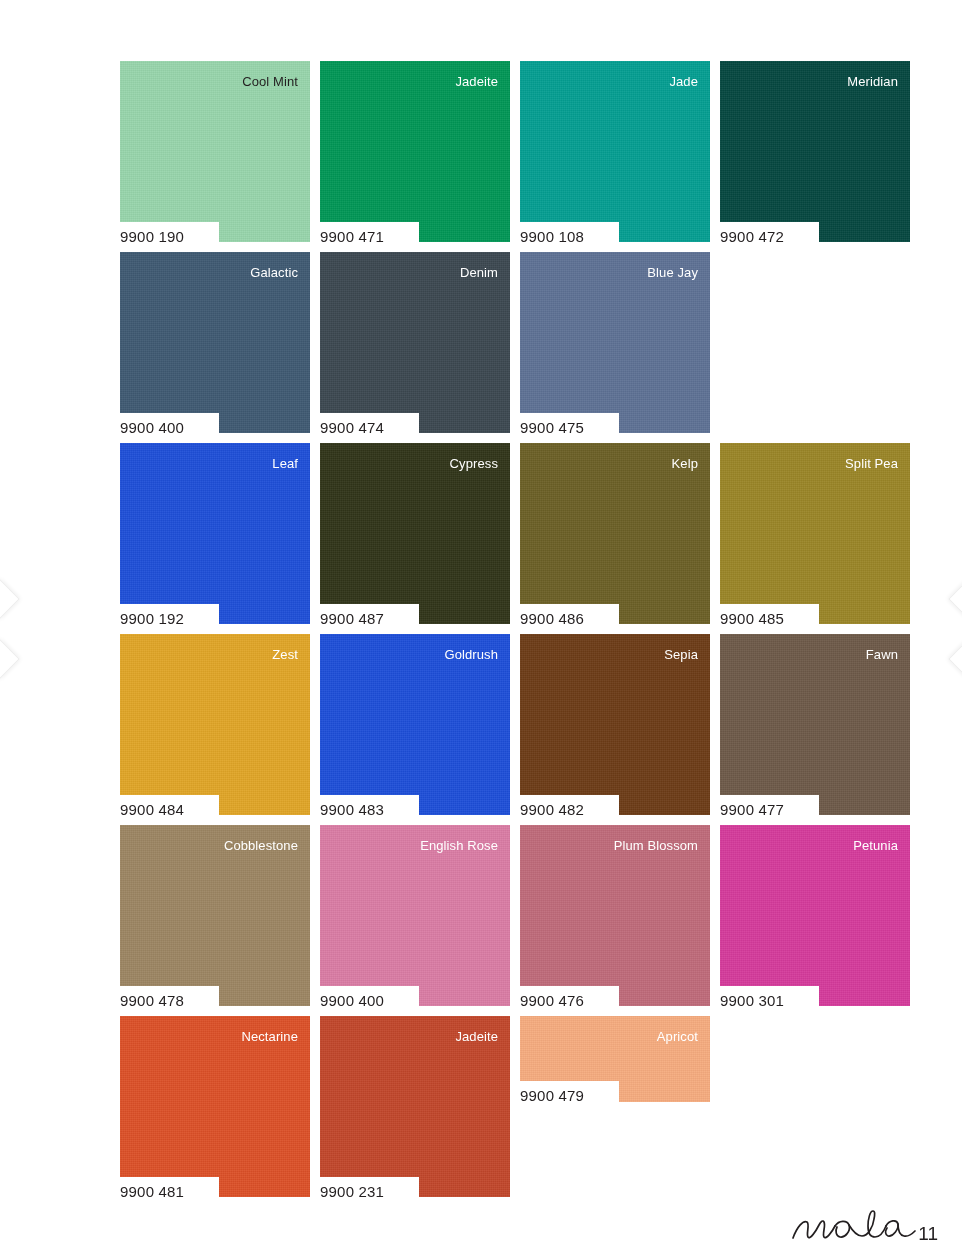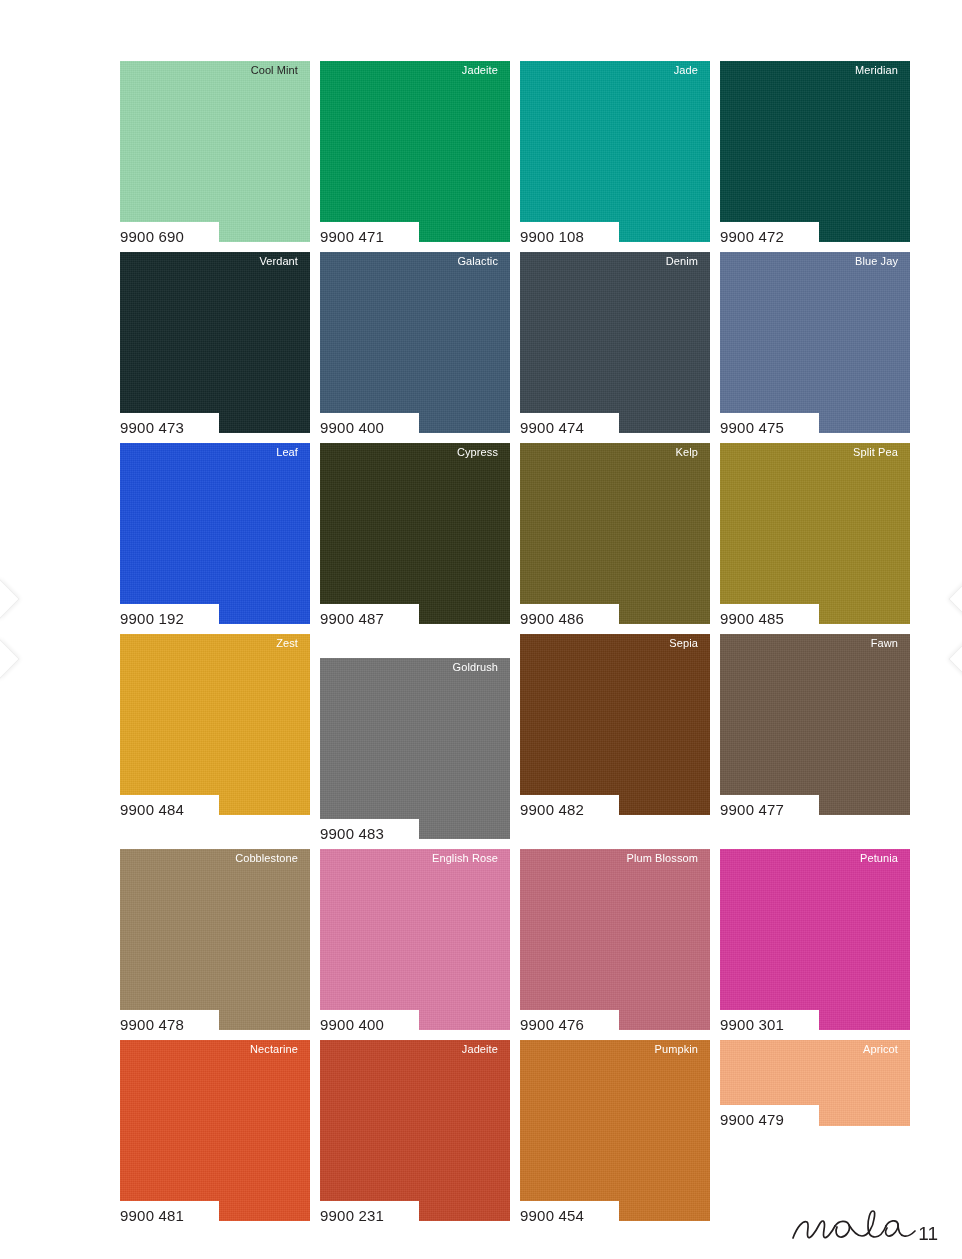--- a/index.html
+++ b/index.html
@@ -61,23 +61,23 @@
     content:"";
     position:absolute;inset:0;
     background-image:
       repeating-linear-gradient(0deg, rgba(255,255,255,0.035) 0px, rgba(255,255,255,0.035) 1px, rgba(0,0,0,0.025) 1px, rgba(0,0,0,0.025) 2px),
       repeating-linear-gradient(90deg, rgba(255,255,255,0.03) 0px, rgba(255,255,255,0.03) 1px, rgba(0,0,0,0.02) 1px, rgba(0,0,0,0.02) 2px);
     pointer-events:none;
   }
 
   .swatch-name{
     position:absolute;
-    top:4px;
+    top:14px;
     right:12px;
-    font-size:11px;
+    font-size:13px;
     line-height:1;
     letter-spacing:0.1px;
     color:#ffffff;
     white-space:nowrap;
     z-index:3;
   }
   .swatch-name.dark{color:#231f20;}
 
   
   .code-plate{
@@ -133,21 +133,21 @@
   <div class="diamond d1"></div>
   <div class="diamond d2"></div>
 </div>
 
 <div class="grid" id="grid">
     <div class="row">
       <div class="cell">
         <div class="swatch" style="background: rgb(151, 213, 171);">
           <span class="swatch-name dark">Cool Mint</span>
           <div class="code-plate">
-            <span class="code-text">9900 690</span>
+            <span class="code-text">9900 190</span>
           </div>
         </div>
       </div>
       <div class="cell">
         <div class="swatch" style="background: rgb(0, 150, 85);">
           <span class="swatch-name">Jadeite</span>
           <div class="code-plate">
             <span class="code-text">9900 471</span>
           </div>
         </div>
@@ -164,28 +164,20 @@
         <div class="swatch" style="background: rgb(4, 71, 63);">
           <span class="swatch-name">Meridian</span>
           <div class="code-plate">
             <span class="code-text">9900 472</span>
           </div>
         </div>
       </div>
     </div>
     <div class="row">
       <div class="cell">
-        <div class="swatch" style="background: rgb(21, 41, 42);">
-          <span class="swatch-name">Verdant</span>
-          <div class="code-plate">
-            <span class="code-text">9900 473</span>
-          </div>
-        </div>
-      </div>
-      <div class="cell">
         <div class="swatch" style="background: rgb(62, 89, 114);">
           <span class="swatch-name">Galactic</span>
           <div class="code-plate">
             <span class="code-text">9900 400</span>
           </div>
         </div>
       </div>
       <div class="cell">
         <div class="swatch" style="background: rgb(59, 71, 80);">
           <span class="swatch-name">Denim</span>
@@ -240,21 +232,21 @@
     <div class="row">
       <div class="cell">
         <div class="swatch" style="background: rgb(224, 165, 38);">
           <span class="swatch-name">Zest</span>
           <div class="code-plate">
             <span class="code-text">9900 484</span>
           </div>
         </div>
       </div>
       <div class="cell">
-        <div class="swatch" style="background: #737373; margin-top: 24px;">
+        <div class="swatch" style="background: #1d4ed8;">
           <span class="swatch-name">Goldrush</span>
           <div class="code-plate">
             <span class="code-text">9900 483</span>
           </div>
         </div>
       </div>
       <div class="cell">
         <div class="swatch" style="background: rgb(108, 59, 22); text-align: right;">
           <span class="swatch-name">Sepia</span>
           <div class="code-plate">
@@ -312,28 +304,20 @@
           <div class="code-plate">
             <span class="code-text">9900 481</span>
           </div>
         </div>
       </div>
       <div class="cell">
         <div class="swatch" style="background: rgb(193, 70, 42);">
           <span class="swatch-name">Jadeite</span>
           <div class="code-plate">
             <span class="code-text">9900 231</span>
-          </div>
-        </div>
-      </div>
-      <div class="cell">
-        <div class="swatch" style="background: rgb(199, 116, 40);">
-          <span class="swatch-name">Pumpkin</span>
-          <div class="code-plate">
-            <span class="code-text">9900 454</span>
           </div>
         </div>
       </div>
       <div class="cell">
         <div class="stack">
           <div class="swatch half" style="background: rgb(246, 171, 126);">
             <span class="swatch-name">Apricot</span>
             <div class="code-plate">
               <span class="code-text">9900 479</span>
             </div>

